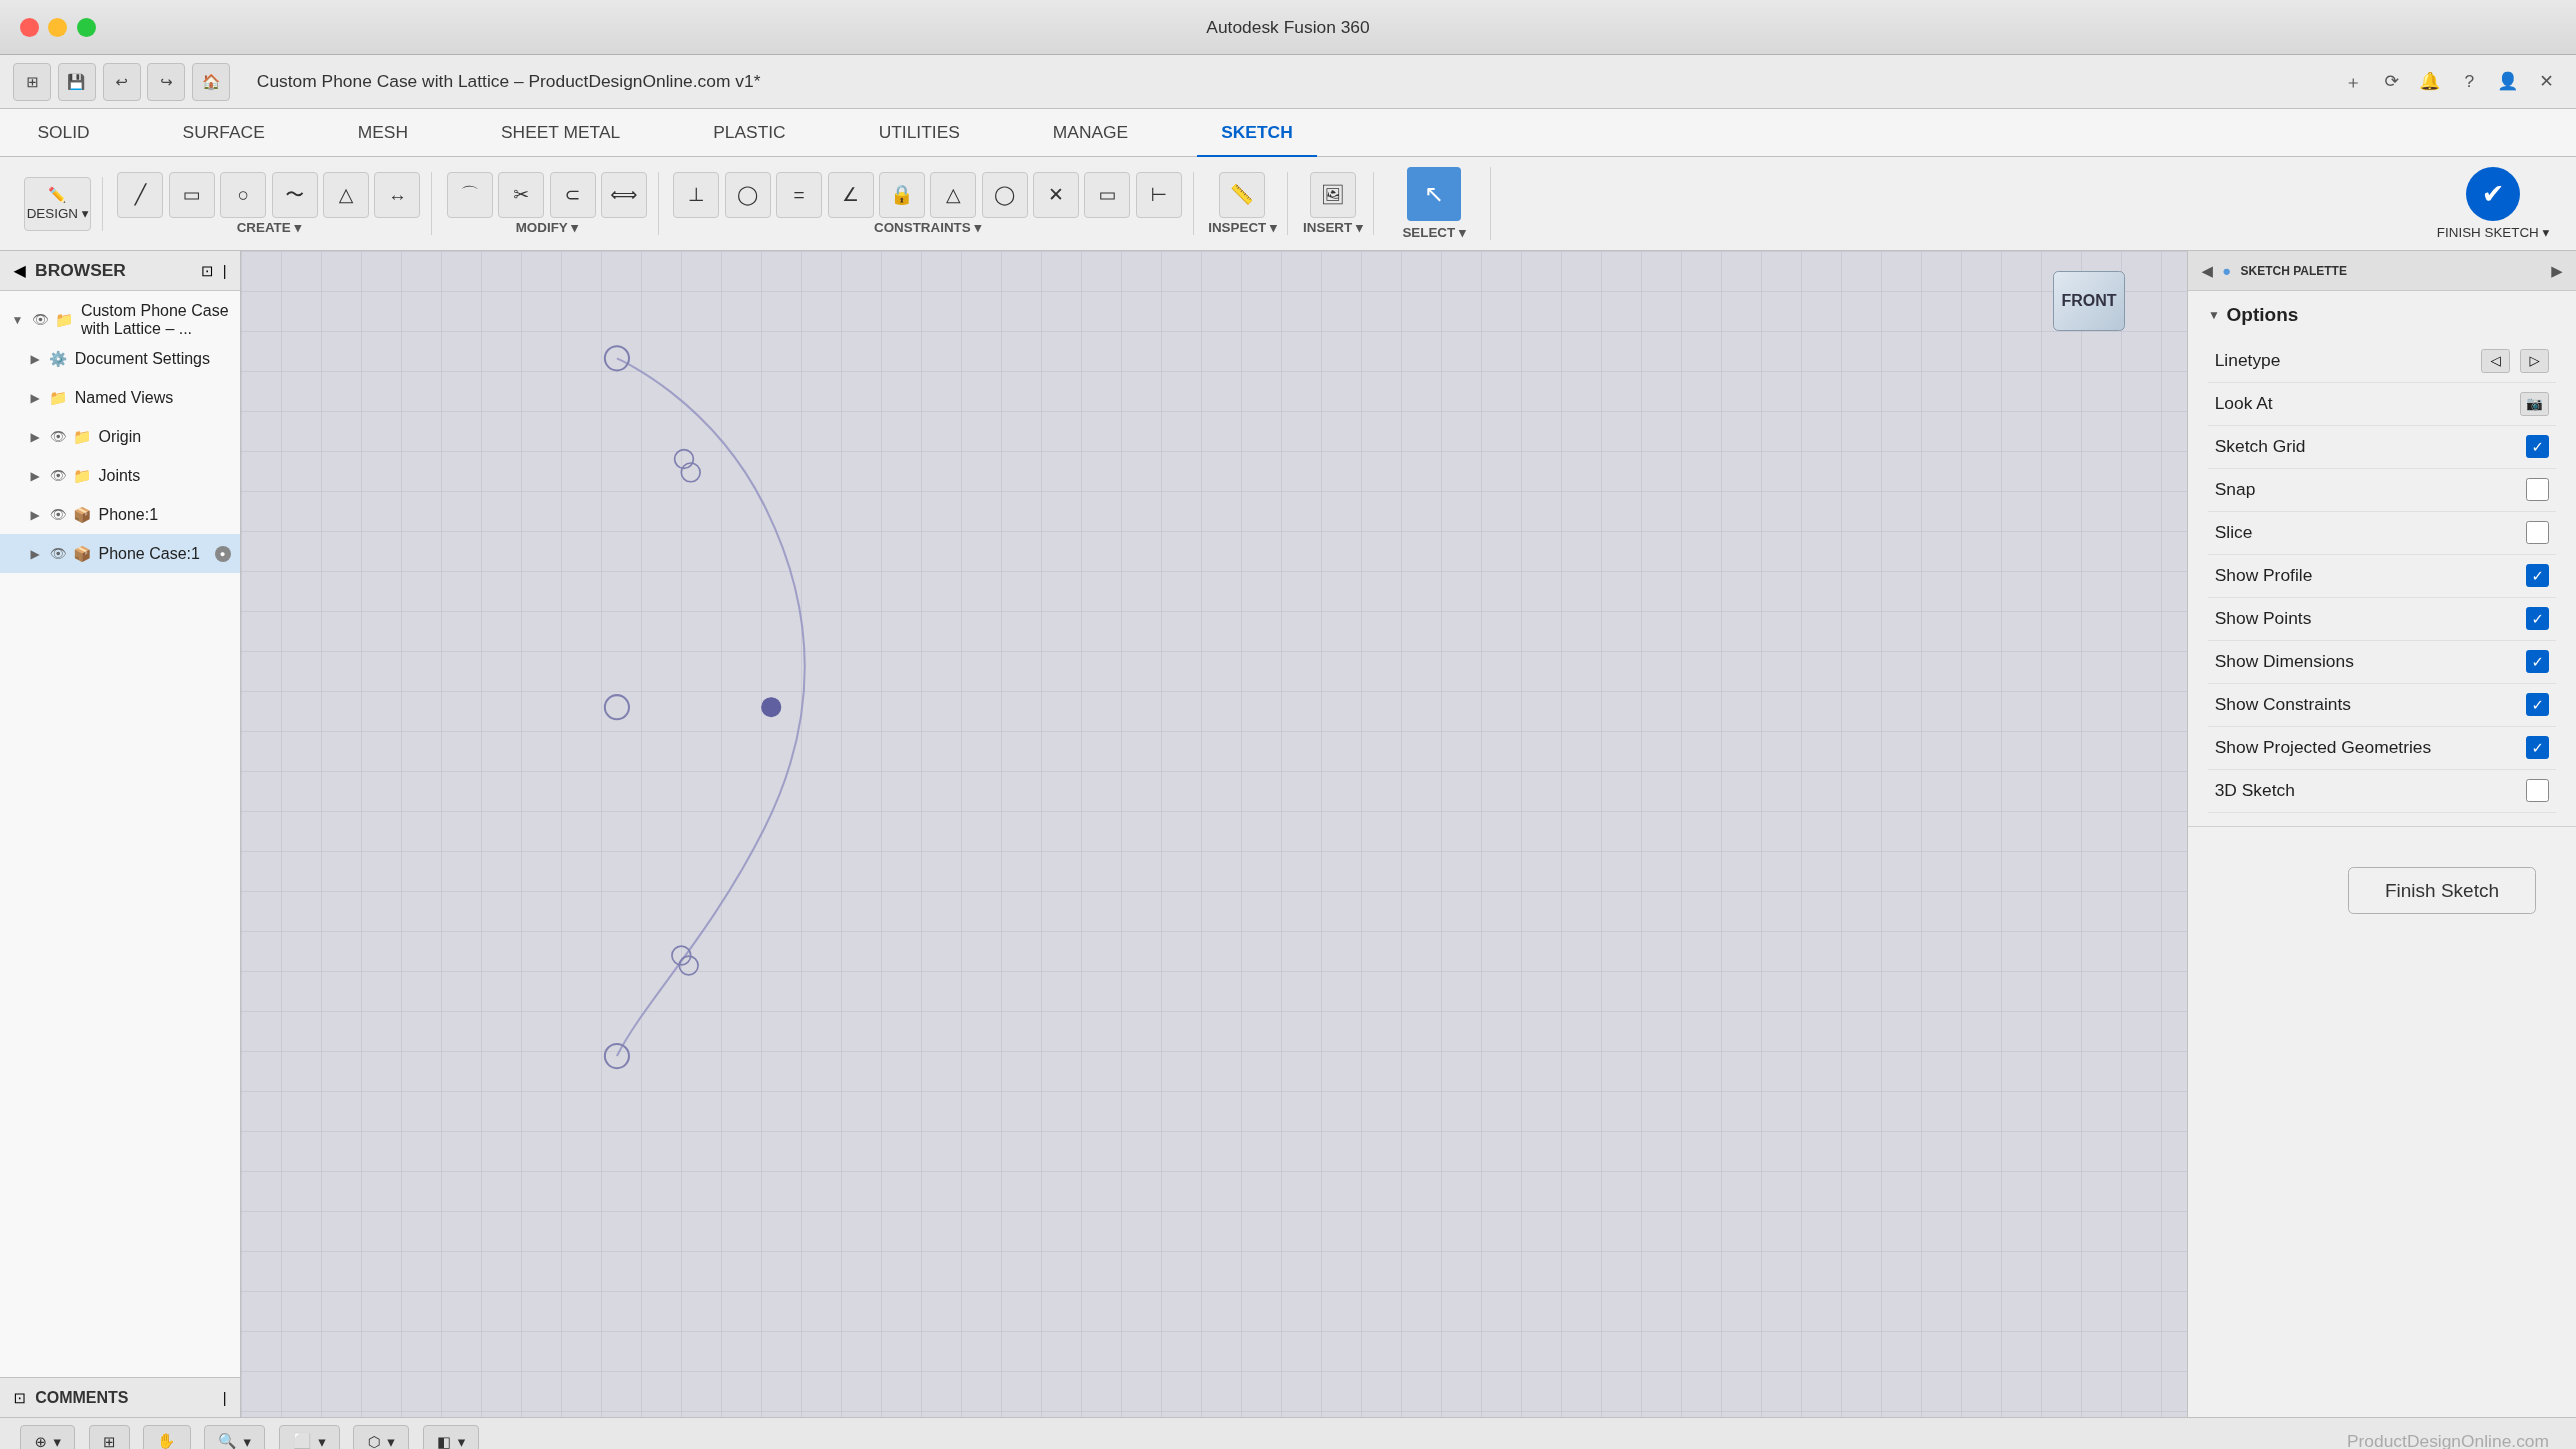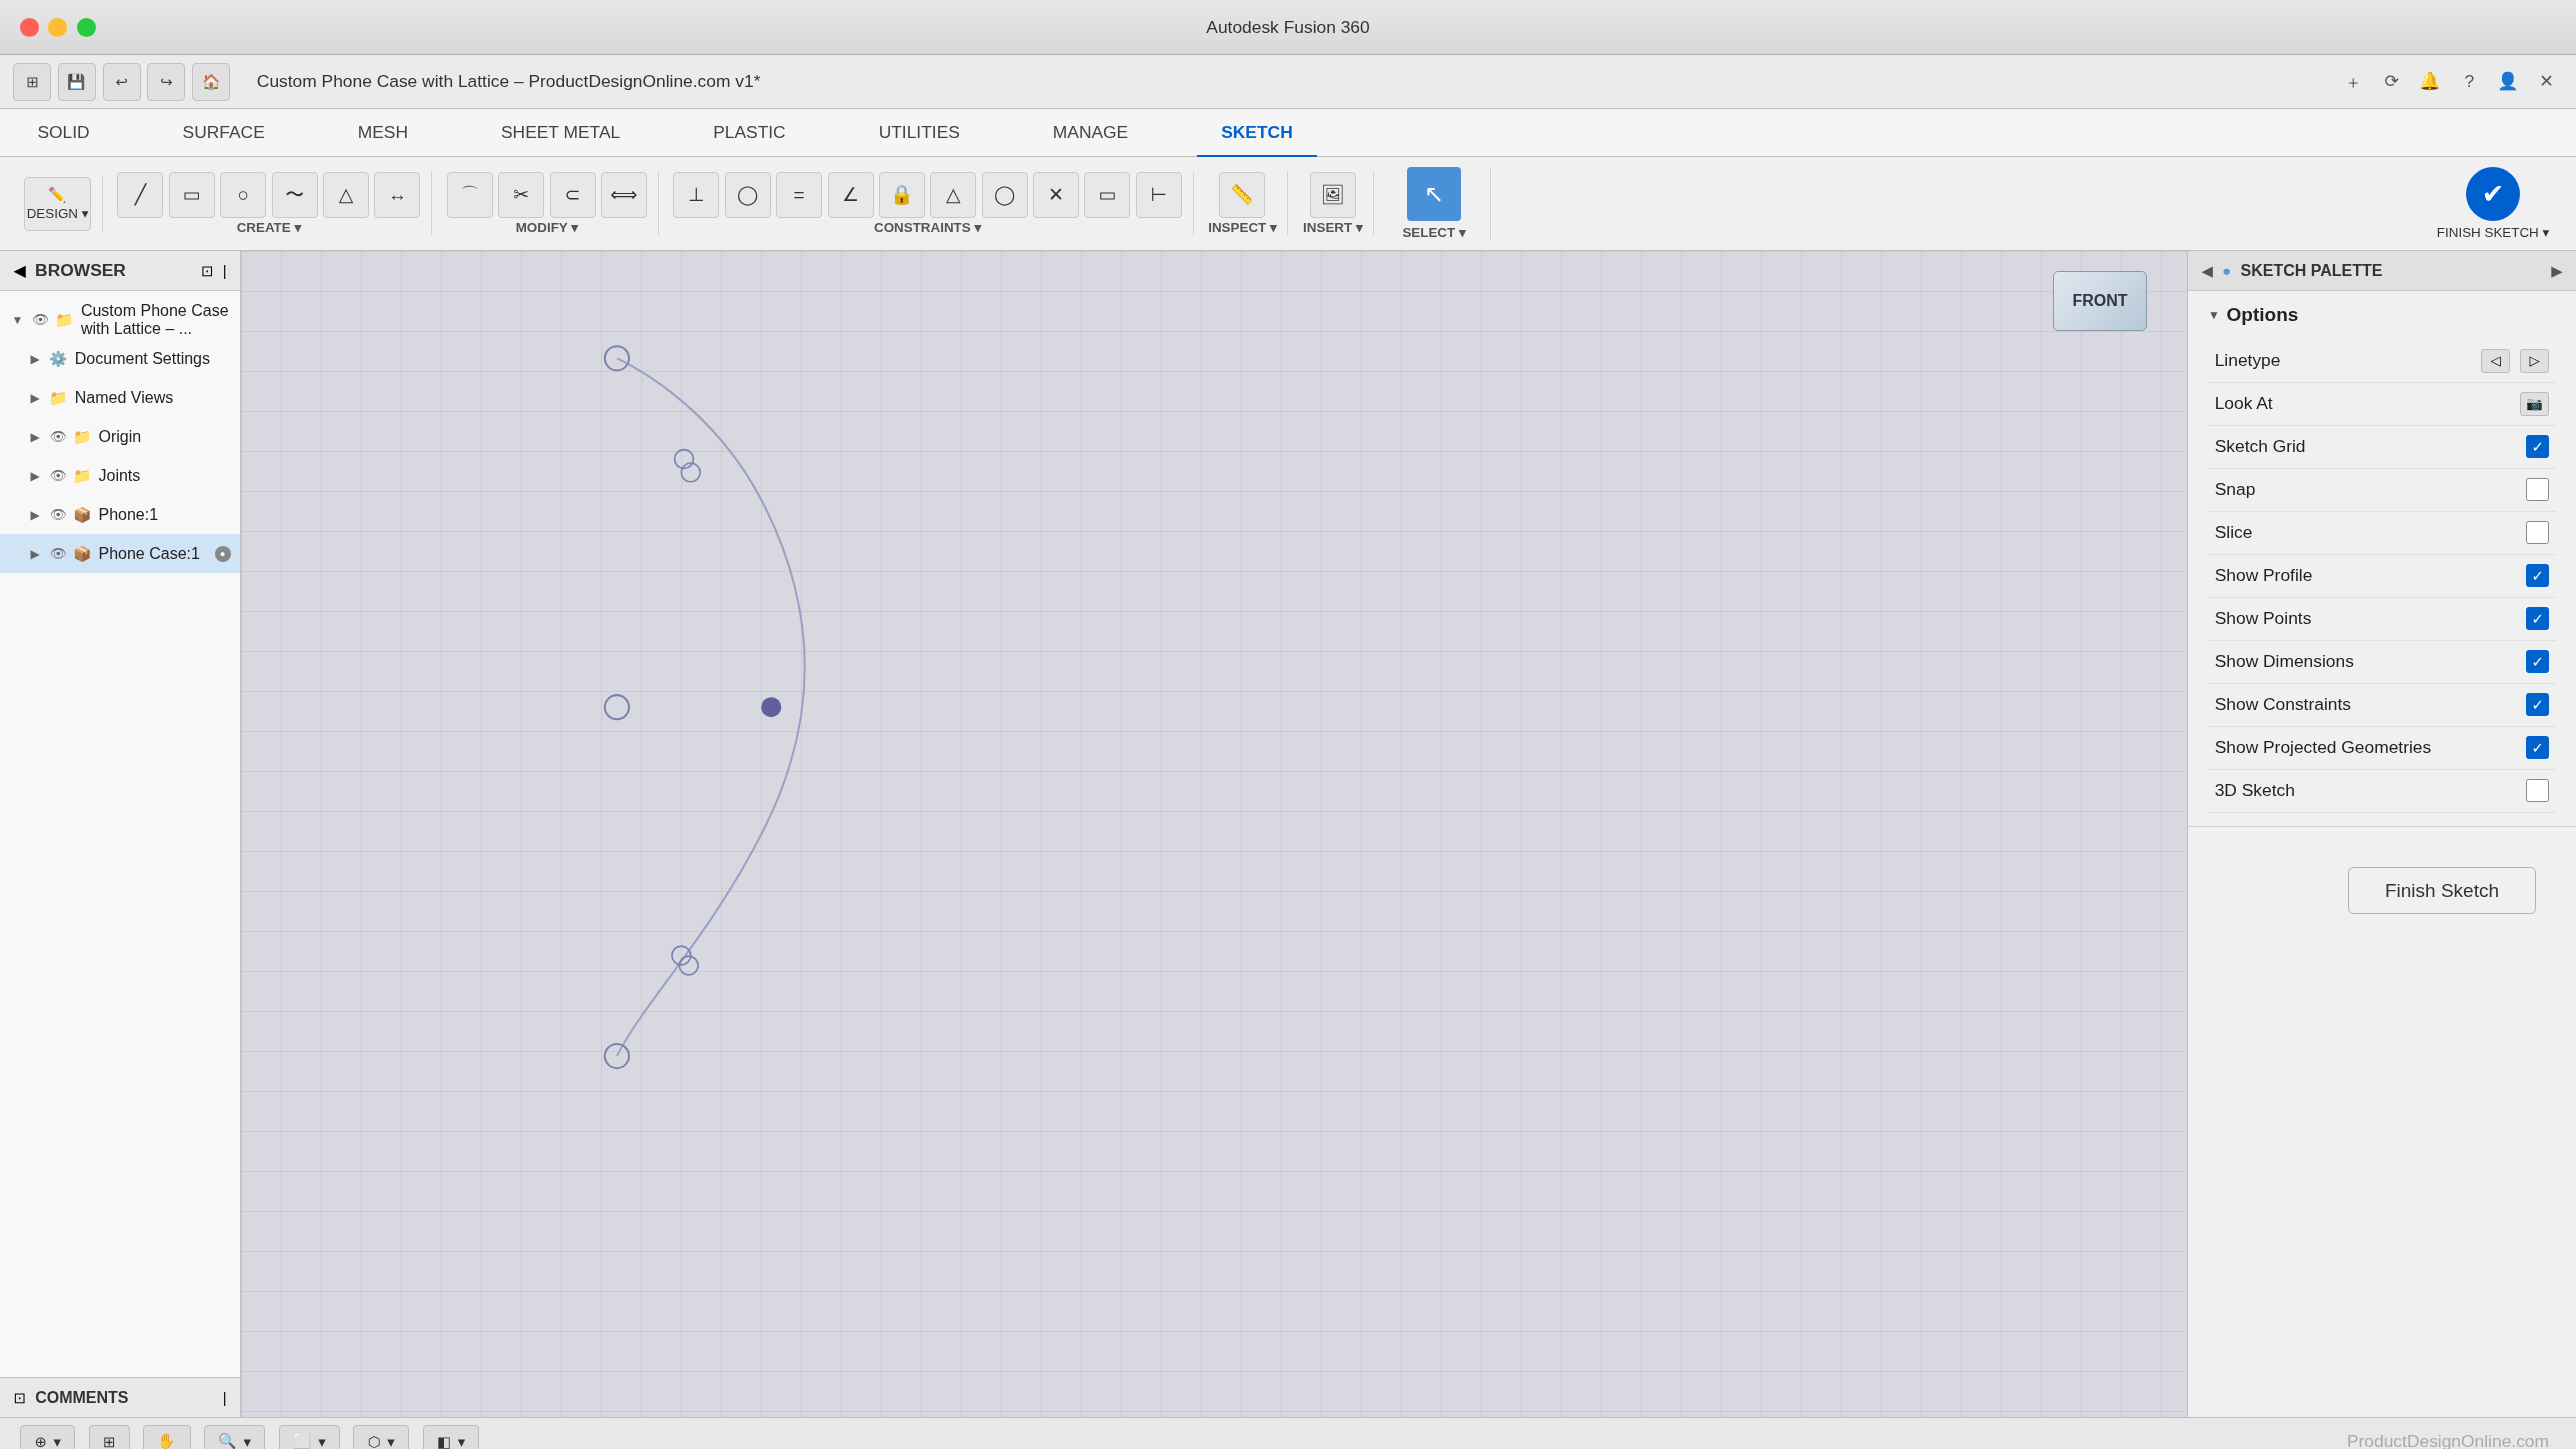--- a/index.html
+++ b/index.html
@@ -229,21 +229,21 @@
 
     
     #viewcube {
       position: absolute;
       top: 20px;
       right: 27px;
       width: 107px;
       height: 81px;
     }
     .viewcube-face {
-      width: 94px;
+      width: 72px;
       height: 60px;
       background: linear-gradient(135deg, #e0e8f0, #b8c8d8);
       border: 1.3px solid #8899aa;
       border-radius: 5.4px;
       display: flex;
       align-items: center;
       justify-content: center;
       font-size: 16px;
       font-weight: 600;
       color: #334;
@@ -260,21 +260,21 @@
     }
     #sketch-palette-header {
       height: 40px;
       background: #e0e0e0;
       border-bottom: 0.7px solid #c8c8c8;
       display: flex;
       align-items: center;
       padding: 0 13.4px;
       gap: 9.4px;
     }
-    .palette-title { font-size: 16px; font-weight: 600; color: #333; flex: 1; }
+    .palette-title { font-size: 12px; font-weight: 600; color: #333; flex: 1; }
     .palette-arrow { font-size: 14.8px; color: #555; cursor: pointer; }
     #options-section {
       padding: 13.4px 20px;
       border-bottom: 0.7px solid #d0d0d0;
     }
     .options-title {
       font-size: 19px;
       font-weight: 600;
       color: #222;
       margin-bottom: 13.4px;

